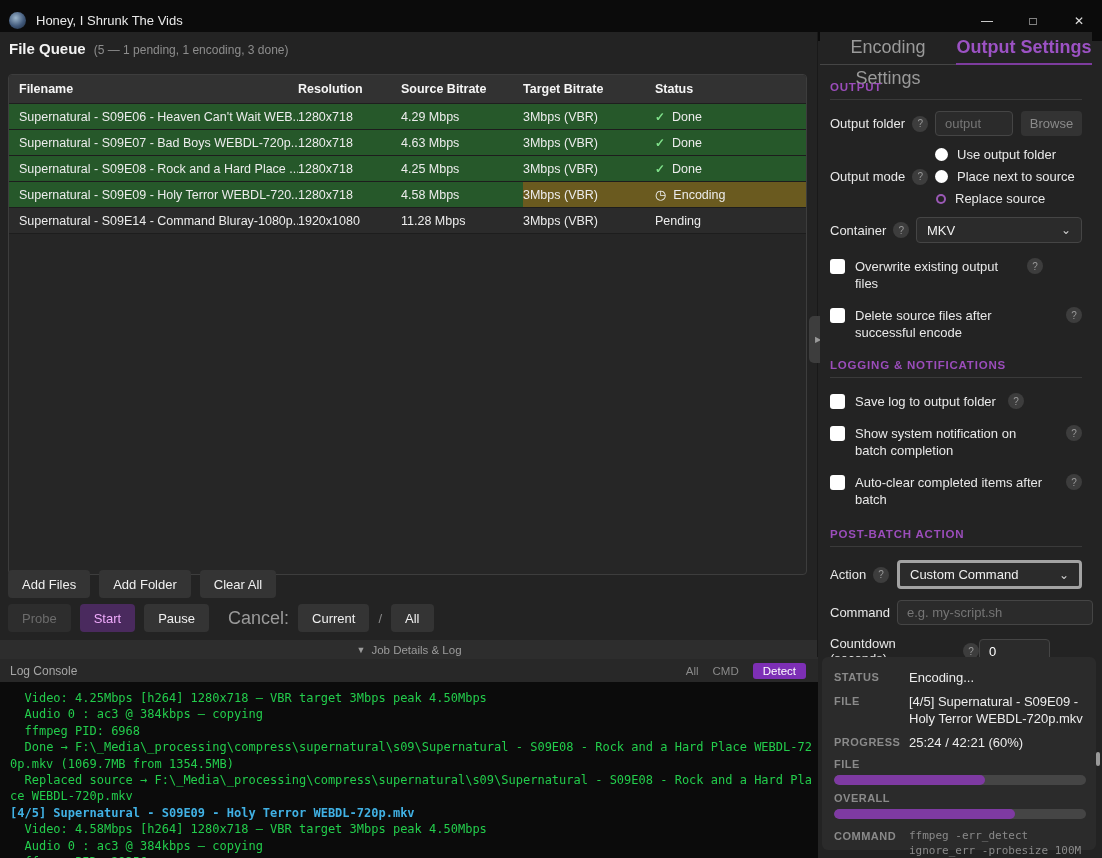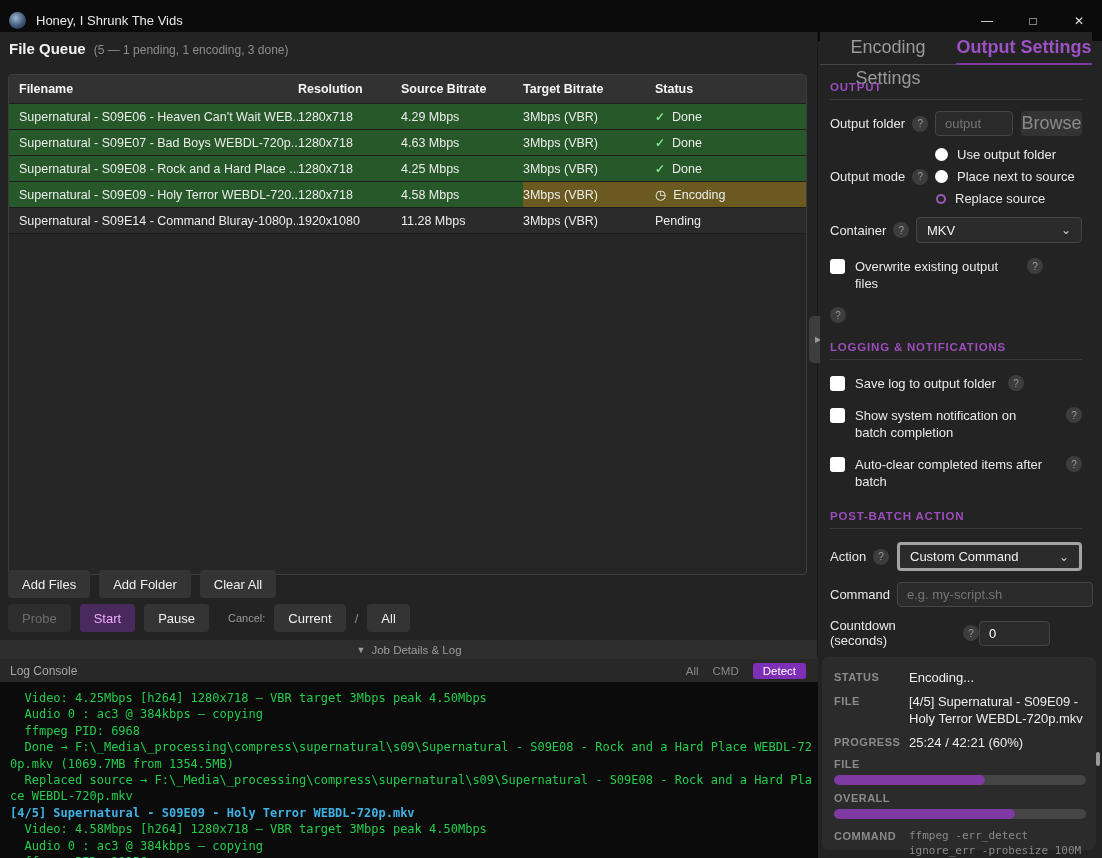--- a/index.html
+++ b/index.html
@@ -36,21 +36,21 @@
   .row-encoding .cell-target, .row-encoding .cell-status { background:#6a5a1f; }
   .row-pending { background:#2b2b2b; }
   .st-done-ic { color:#7fe08a; font-size:12px; margin-right:7px; font-weight:bold; }
   .st-enc-ic { color:#f0f0f0; font-size:13px; margin-right:7px; }
 
   .btn-row { position:absolute; left:8px; display:flex; align-items:center; gap:9px; }
   .btn { height:28px; background:#343434; border:none; color:#f0f0f0; font-size:13px;
          border-radius:4px; padding:0 14px; font-family:inherit; }
   .btn-probe { background:#2d2d2d; color:#6c6c6c; }
   .btn-start { background:#4a2a5e; color:#f0abfc; }
-  .cancel-label { font-size:11px; color:#9a9a9a; margin-left:10px; }
+  .cancel-label { font-size:18px; color:#9a9a9a; margin-left:10px; }
   .slash { font-size:13px; color:#8a8a8a; }
 
   .job-bar { position:absolute; left:0; top:608px; width:818px; height:19px; background:#2d2d2d;
              display:flex; align-items:center; justify-content:center; gap:6px;
              font-size:11.5px; color:#9c9c9c; }
   .log-header { position:absolute; left:0; top:627px; width:818px; height:23px; background:#282828;
                 display:flex; align-items:center; }
   .log-title { font-size:12px; color:#a6a6a6; margin-left:10px; }
   .log-filters { margin-left:auto; display:flex; align-items:center; gap:14px; margin-right:12px; }
   .log-filter { font-size:11.5px; color:#8a8a8a; }
@@ -76,21 +76,21 @@
   .sec-head { margin-top:16px; padding-bottom:6px; border-bottom:1px solid #3a3a3a;
               font-size:11.5px; font-weight:bold; letter-spacing:0.8px; color:#9b4dbb; }
   .f-row { display:flex; align-items:center; margin-top:11px; }
   .f-label { font-size:13px; color:#e8e8e8; display:flex; align-items:center; gap:7px; flex-shrink:0; }
   .help { width:16px; height:16px; border-radius:50%; background:#3d3d3d; color:#999;
           font-size:10px; display:inline-flex; align-items:center; justify-content:center; flex-shrink:0; }
   .inp { background:#2b2b2b; border:1px solid #454545; border-radius:4px; height:25px;
          color:#fff; font-size:13px; padding:0 9px; font-family:inherit; }
   .inp::placeholder { color:#757575; }
   .btn-browse { height:25px; width:71px; background:#333; border:none; border-radius:4px;
-                color:#8a8a8a; font-size:18px; font-family:inherit; }
+                color:#8a8a8a; font-size:13px; font-family:inherit; }
   .radio-col { display:flex; flex-direction:column; gap:7px; }
   .radio-row { display:flex; align-items:center; font-size:13px; color:#e8e8e8; }
   .radio { width:13px; height:13px; border-radius:50%; background:#fff; margin-right:9px; flex-shrink:0; }
   .radio.selected { width:5px; height:5px; background:#fff; border:3px solid #232323;
                     box-shadow:0 0 0 2px #9b59b6; margin:1px 11px 1px 3px; }
   .select { flex:1; height:26px; background:#2b2b2b; border:1px solid #454545; border-radius:4px;
             display:flex; align-items:center; justify-content:space-between; padding:0 10px;
             font-size:13px; color:#f0f0f0; }
   .select.accent { border:3px solid #a3a3a3; height:29px; }
   .chev { color:#cfcfcf; font-size:12px; }
@@ -301,20 +301,24 @@
 
       <div class="cb-row cb-inline">
         <span style="display:flex;">
           <span class="cb"></span>
           <span class="cb-label" style="max-width:160px;">Overwrite existing output files</span>
         </span>
         <span class="help">?</span>
       </div>
 
       <div class="cb-row spread">
+        <span style="display:flex;">
+          <span class="cb"></span>
+          <span class="cb-label">Delete source files after successful encode</span>
+        </span>
         <span class="help">?</span>
       </div>
 
       <div class="sec-head" style="margin-top:18px;">LOGGING &amp; NOTIFICATIONS</div>
 
       <div class="cb-row cb-inline">
         <span style="display:flex;">
           <span class="cb"></span>
           <span class="cb-label">Save log to output folder</span>
         </span>

